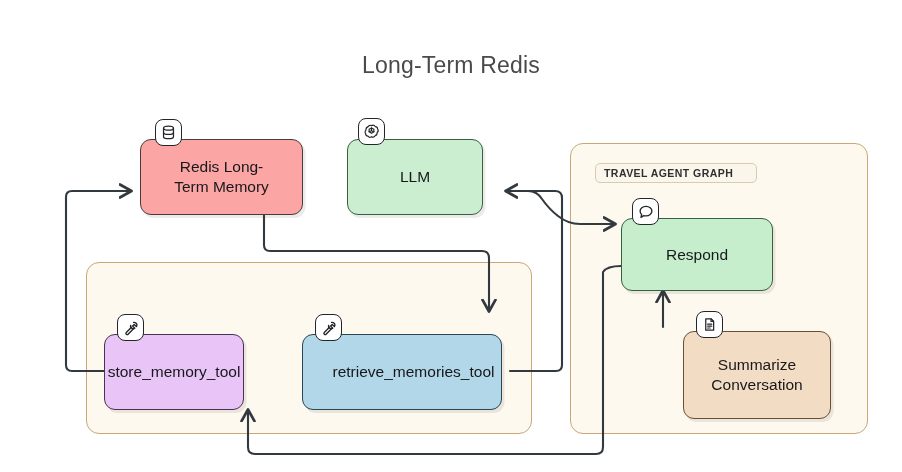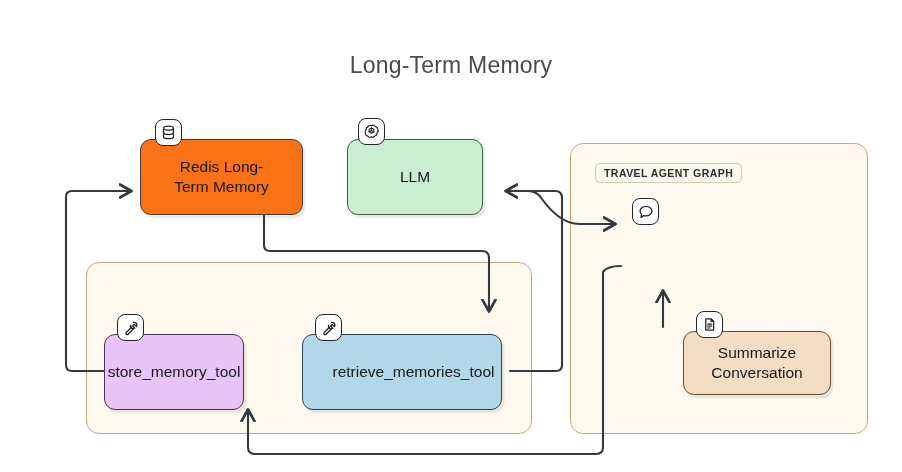--- a/index.html
+++ b/index.html
@@ -28,21 +28,21 @@
     background:#fdf9ef;
     border:1.6px solid #c9a876;
     border-radius:13px;
     box-sizing:border-box;
   }
   .group-label{
     position:absolute;
     background:#faf6ec;
     border:1.2px solid #d9cbb0;
     border-radius:5px;
-    padding:3px 8px 3px 8px;
+    padding:3px 23px 3px 8px;
     font-size:10.5px;
     font-weight:700;
     color:#2f2f2f;
     letter-spacing:.45px;
     white-space:nowrap;
   }
 
   
   .node{
     position:absolute;
@@ -50,21 +50,21 @@
     border-radius:11px;
     display:flex;align-items:center;justify-content:center;
     text-align:center;
     font-size:15.5px;
     color:#17181a;
     line-height:1.28;
     box-shadow:2.5px 3px 0 rgba(60,55,50,.10);
   }
   .node .lbl{padding:0 10px;}
 
-  .n-redis   {background:#f97316;border:1.7px solid #4a3b3b;}
+  .n-redis   {background:#fca5a5;border:1.7px solid #4a3b3b;}
   .n-llm     {background:#cbeed0;border:1.7px solid #3a5f40;}
   .n-respond {background:#c6eecd;border:1.7px solid #3a5f40;}
   .n-store   {background:#e9c4f6;border:1.7px solid #4a3257;}
   .n-retrieve{background:#b1d7e9;border:1.7px solid #2c4654;}
   .n-summ    {background:#f2dcc4;border:1.7px solid #6b4f34;}
 
   
   .badge{
     position:absolute;
     width:27px;height:27px;
@@ -75,21 +75,21 @@
     box-sizing:border-box;
     z-index:5;
   }
   .badge svg{display:block;}
 </style>
 </head>
 <body>
 
 <div id="canvas">
 
-  <div class="title">Long-Term Memory</div>
+  <div class="title">Long-Term Redis</div>
 
   <div class="group" style="left:86px;top:262px;width:446px;height:172px;"></div>
 
   <div class="group" style="left:570px;top:143px;width:298px;height:291px;"></div>
   <div class="group-label" style="left:595px;top:163px;">TRAVEL AGENT GRAPH</div>
 
   <svg class="wires" viewBox="0 0 902 472">
     <defs>
       <marker id="ah" viewBox="0 0 12 12" refX="9.6" refY="6" markerWidth="7.4" markerHeight="7.4" orient="auto-start-reverse">
         <path d="M1,1 L10,6 L1,11" fill="none" stroke="#333a3f" stroke-width="1.9" stroke-linecap="round" stroke-linejoin="round"></path>
@@ -135,20 +135,23 @@
   <div class="node n-llm" style="left:347px;top:139px;width:136px;height:76px;">
     <span class="lbl">LLM</span>
   </div>
 
   <div class="badge" style="left:632px;top:198px;">
     <svg width="16" height="16" viewBox="0 0 16 16">
       <path d="M8,2.3 C11.3,2.3 13.9,4.4 13.9,7.1 C13.9,9.8 11.3,11.9 8,11.9
                C7.2,11.9 6.5,11.8 5.8,11.6 L3,13.3 L3.6,10.6 C2.5,9.7 2.1,8.5 2.1,7.1 C2.1,4.4 4.7,2.3 8,2.3 Z" fill="none" stroke="#232528" stroke-width="1.35" stroke-linejoin="round"></path>
     </svg>
   </div>
+  <div class="node n-respond" style="left:621px;top:218px;width:152px;height:73px;">
+    <span class="lbl">Respond</span>
+  </div>
 
   <div class="badge" style="left:117px;top:314px;">
     <svg width="16" height="16" viewBox="0 0 16 16">
       <g fill="none" stroke="#232528" stroke-width="1.35" stroke-linecap="round" stroke-linejoin="round">
         <path d="M10.6,2.4 C12.1,2.1 13.6,3.1 13.9,4.6 C14,5.3 13.8,6 13.4,6.6 L11.2,4.4 L9.6,6 L11.8,8.2
                  C11.2,8.6 10.5,8.8 9.8,8.7 C8.3,8.4 7.3,6.9 7.6,5.4"></path>
         <path d="M8.4,7.3 L3.3,12.4 C2.8,12.9 2.8,13.7 3.3,14.2 C3.8,14.7 4.6,14.7 5.1,14.2 L10.2,9.1"></path>
       </g>
     </svg>
   </div>
@@ -169,18 +172,18 @@
     <span class="lbl">retrieve_memories_tool</span>
   </div>
 
   <div class="badge" style="left:696px;top:311px;">
     <svg width="15" height="15" viewBox="0 0 16 16">
       <path d="M4,1.9 L9.7,1.9 L12.4,4.6 L12.4,14.1 L4,14.1 Z" fill="none" stroke="#232528" stroke-width="1.35" stroke-linejoin="round"></path>
       <path d="M9.6,1.9 L9.6,4.7 L12.4,4.7" fill="none" stroke="#232528" stroke-width="1.25" stroke-linejoin="round"></path>
       <path d="M6,7.6 L10.4,7.6 M6,9.7 L10.4,9.7 M6,11.7 L8.8,11.7" fill="none" stroke="#232528" stroke-width="1.2" stroke-linecap="round"></path>
     </svg>
   </div>
-  <div class="node n-summ" style="left:683px;top:331px;width:148px;height:64px;">
+  <div class="node n-summ" style="left:683px;top:331px;width:148px;height:88px;">
     <span class="lbl" style="white-space:pre-line;">Summarize
 Conversation</span>
   </div>
 
 </div>
 
 </body></html>

